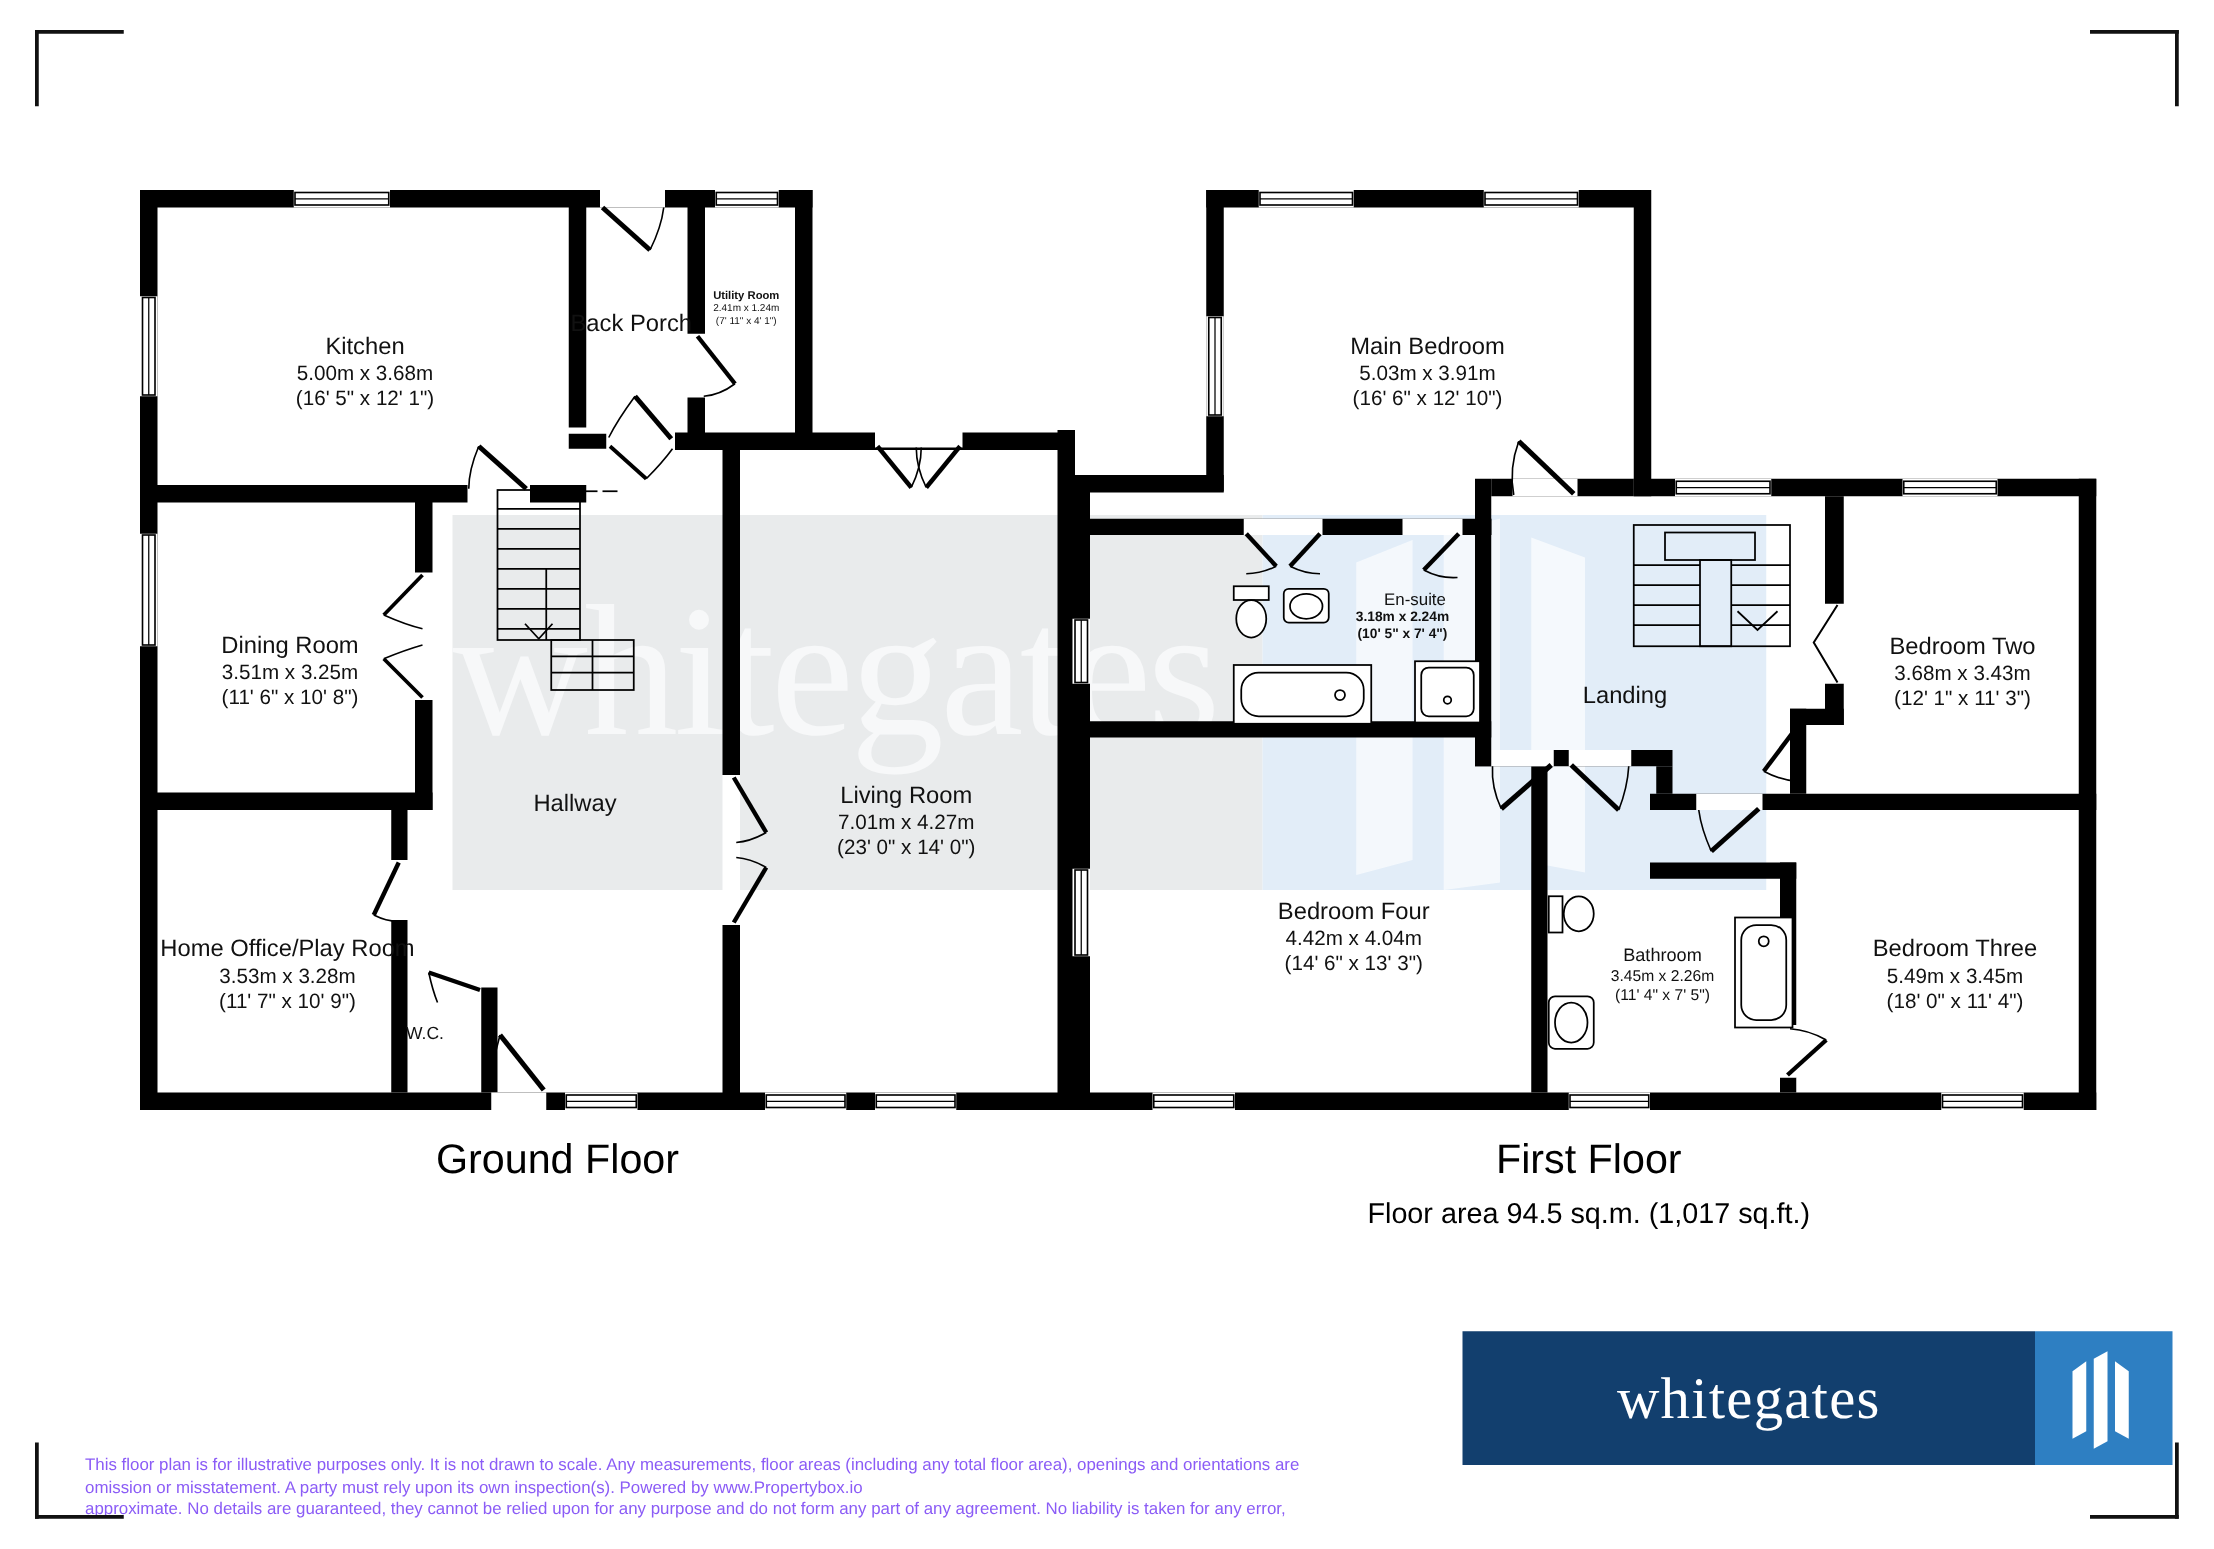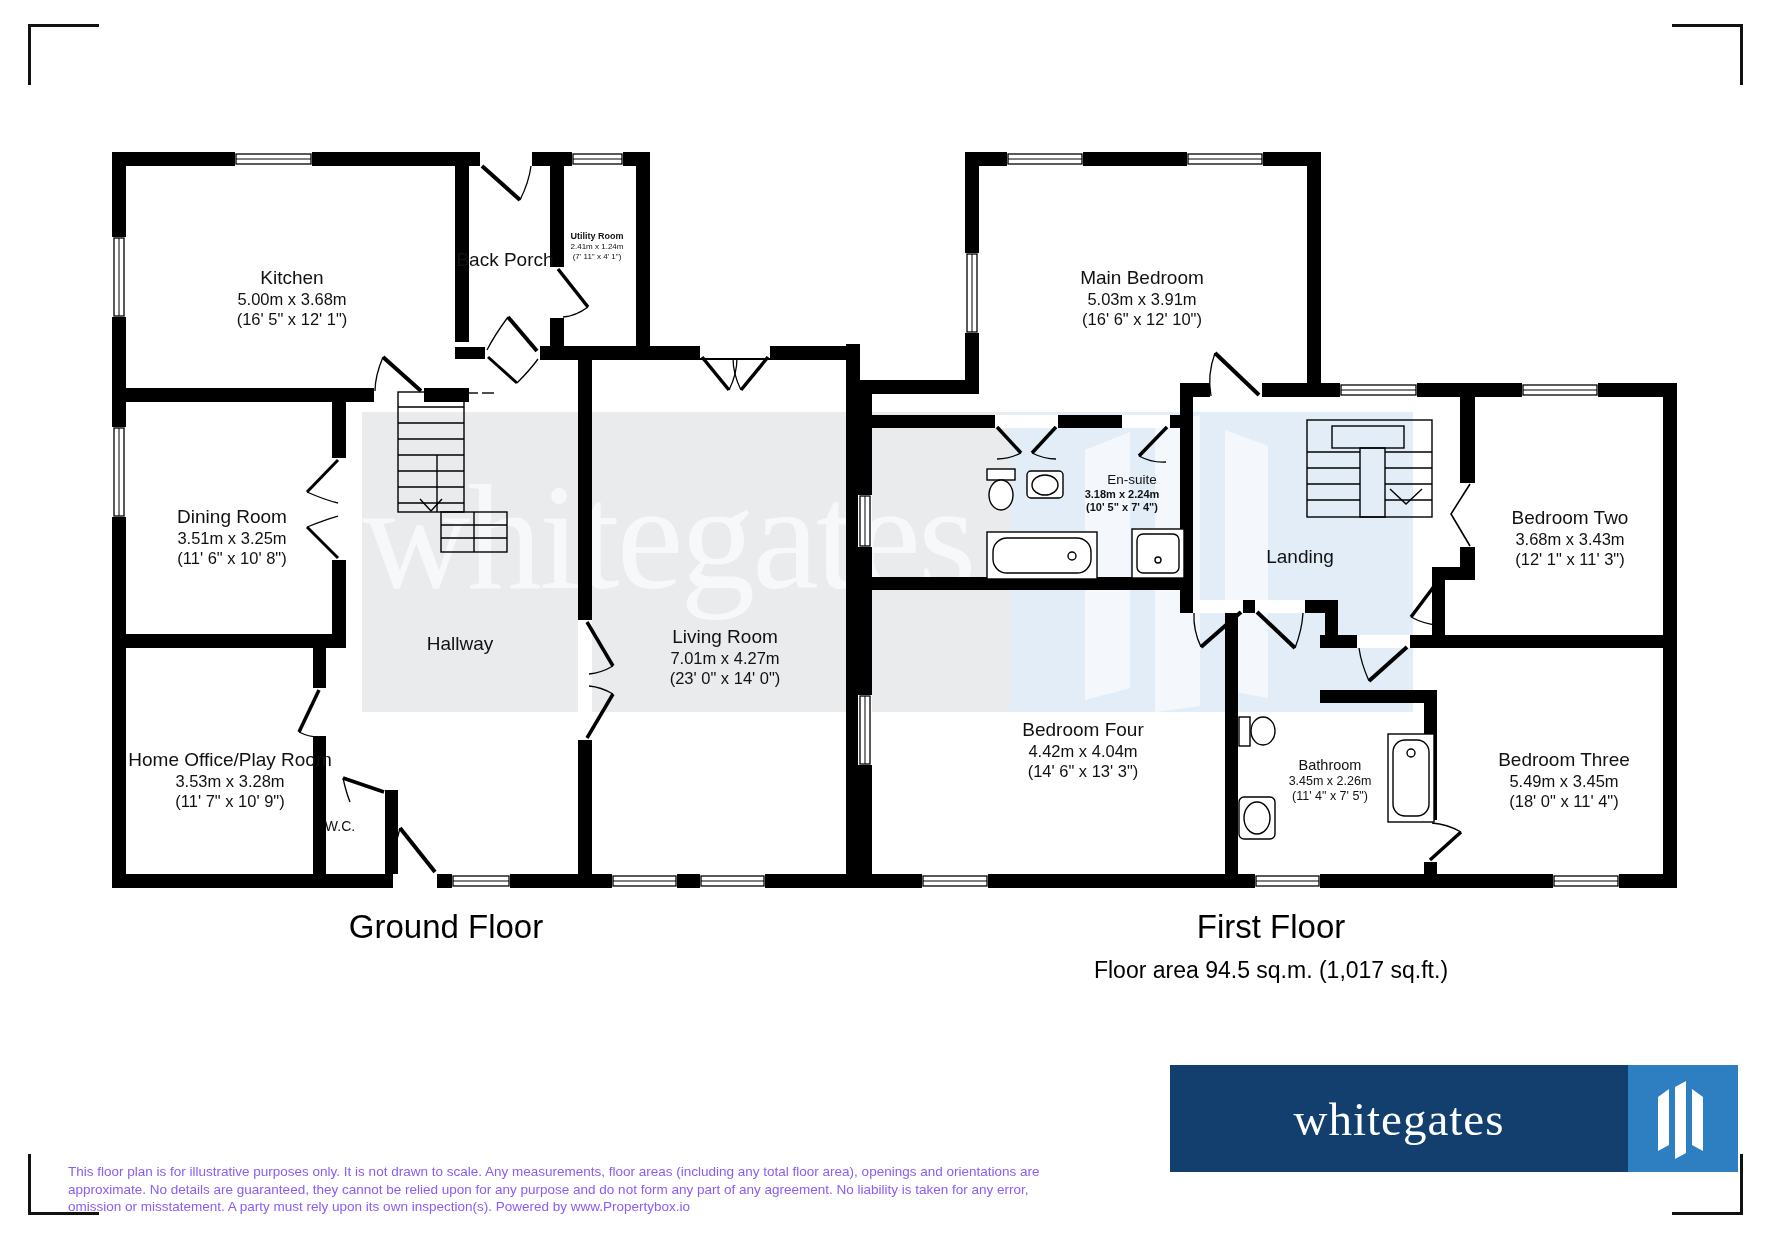--- a/index.html
+++ b/index.html
@@ -404,22 +404,22 @@
     <div class="dim">5.49m x 3.45m</div>
     <div class="dim">(18' 0" x 11' 4")</div>
   </div>
 
   <div class="floor-title" style="left:446px;top:908px">Ground Floor</div>
   <div class="floor-title" style="left:1271px;top:908px">First Floor</div>
   <div class="floor-area" style="left:1271px;top:957px">Floor area 94.5 sq.m. (1,017 sq.ft.)</div>
 
   <div class="disclaimer">
     <div>This floor plan is for illustrative purposes only. It is not drawn to scale. Any measurements, floor areas (including any total floor area), openings and orientations are</div>
+    <div>omission or misstatement. A party must rely upon its own inspection(s). Powered by www.Propertybox.io</div>
     <div>approximate. No details are guaranteed, they cannot be relied upon for any purpose and do not form any part of any agreement. No liability is taken for any error,</div>
-    <div>omission or misstatement. A party must rely upon its own inspection(s). Powered by www.Propertybox.io</div>
   </div>
 
   <div class="logo">
     <div class="logo-dark">
       <span>whitegates</span>
     </div>
     <div class="logo-light">
       <svg width="110" height="107" viewBox="0 0 110 107">
         <polygon points="30,32 41,24 41,80 30,86" fill="#fff"></polygon>
         <polygon points="47,22 58,16 58,88 47,94" fill="#fff"></polygon>

